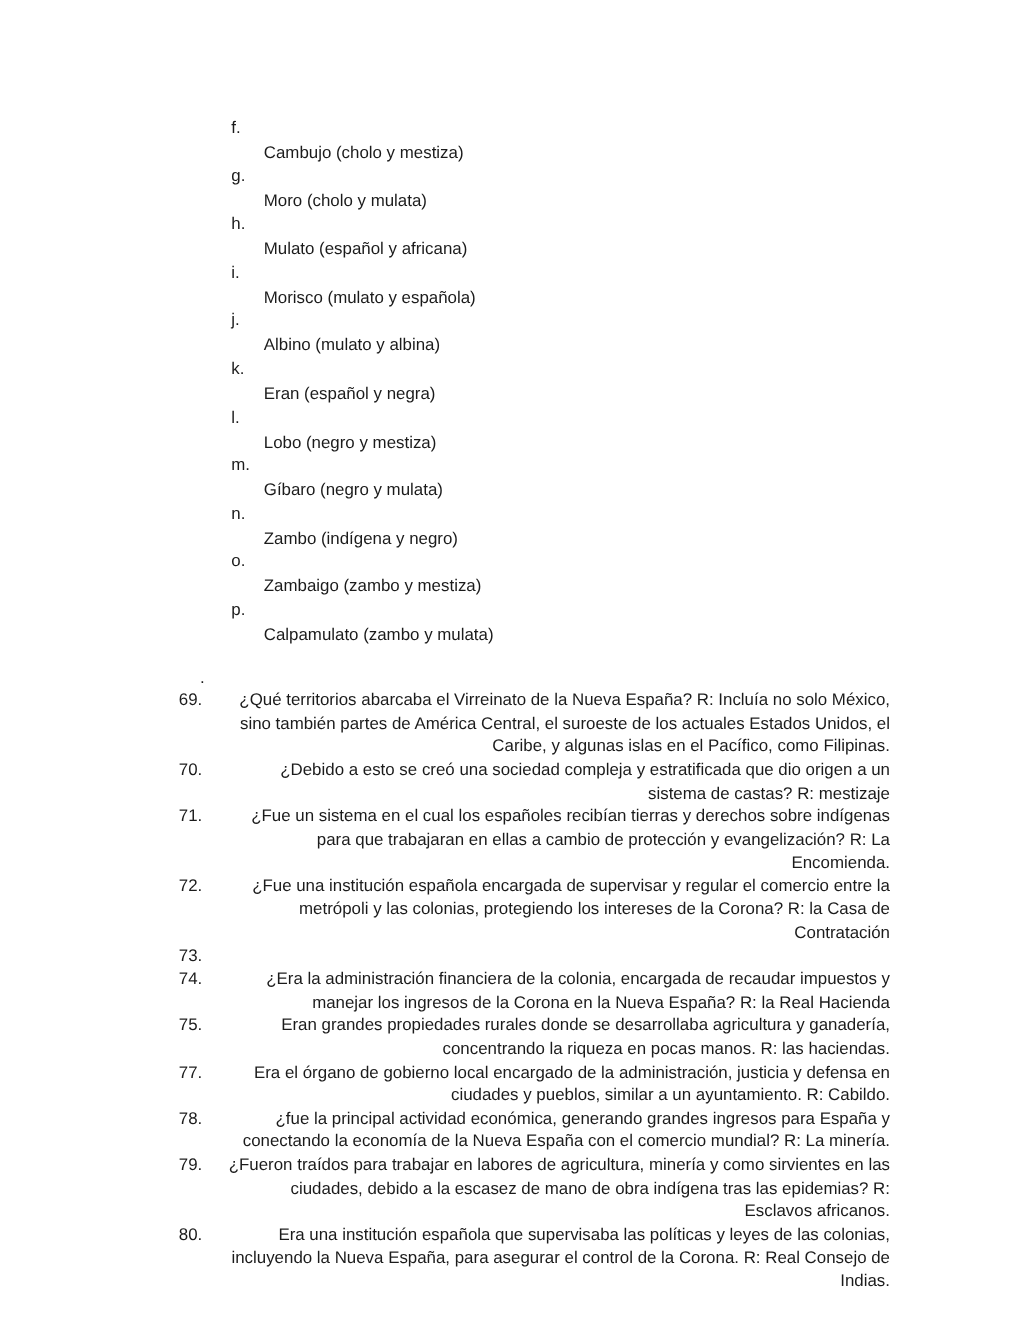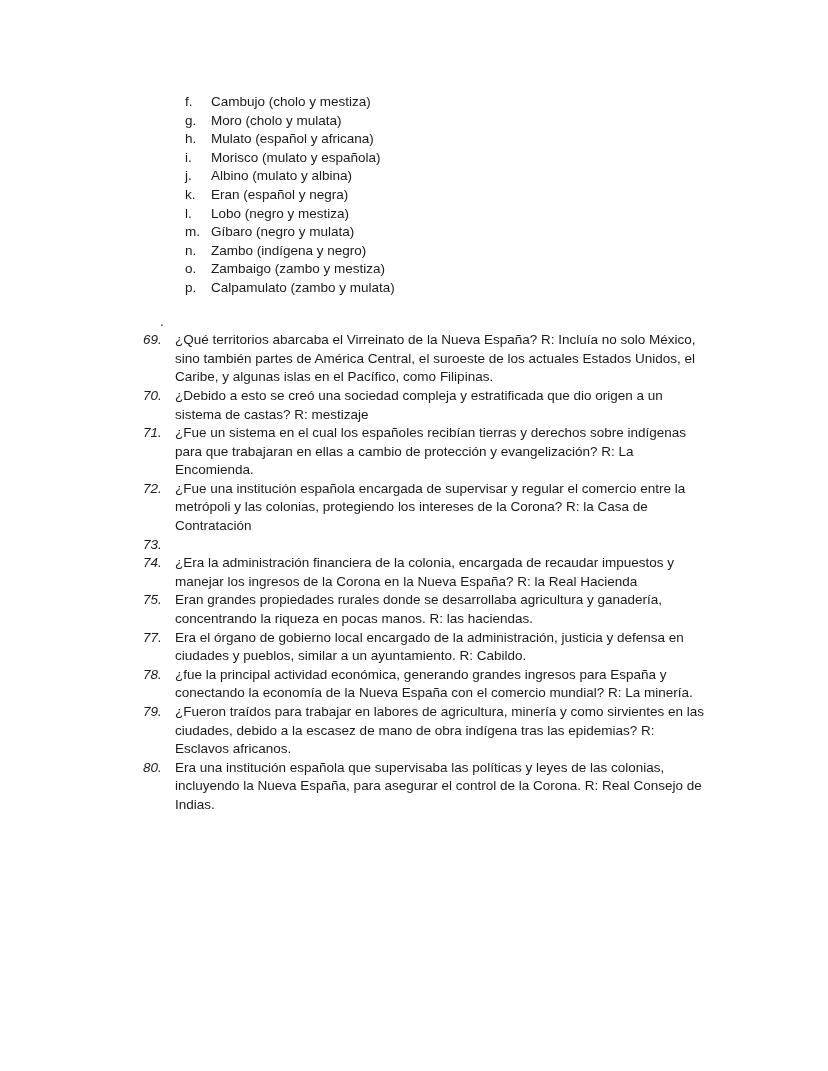--- a/index.html
+++ b/index.html
@@ -26,41 +26,42 @@
   .l-item {
     display: flex;
     align-items: flex-start;
   }
   .l-marker {
     width: 26px;
     flex: 0 0 26px;
   }
   .l-text {
     flex: 1 1 auto;
+    margin-top: 20px;
   }
   .stray-dot {
     margin-left: 17px;
     margin-top: 15px;
     height: 18.6px;
   }
   .numbered-list {
     margin-top: 0;
   }
   .n-item {
     display: flex;
     align-items: flex-start;
   }
   .n-marker {
     width: 32px;
     flex: 0 0 32px;
-    font-style: italic;
   }
   .n-text {
     width: 537px;
     max-width: 537px;
+    text-align: right;
   }
 </style>
 </head>
 <body>
 
 <div class="page">
 
   <div class="lettered-list">
     <div class="l-item">
       <span class="l-marker">f.</span>

